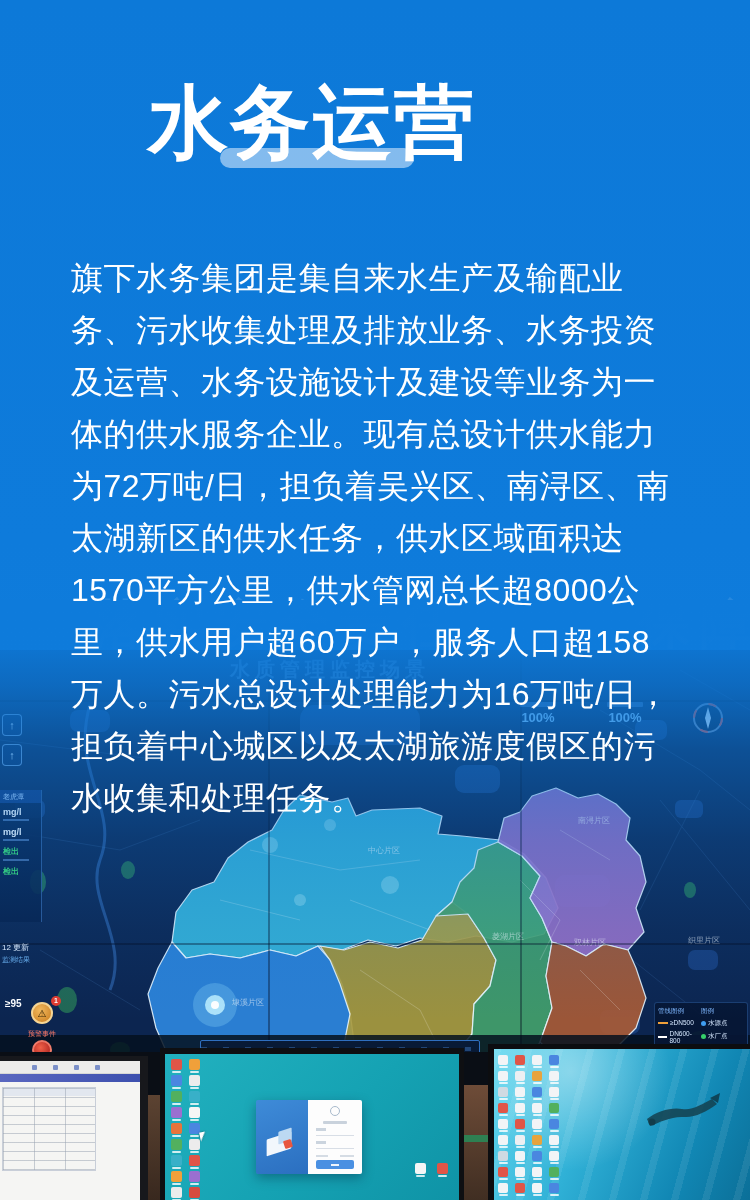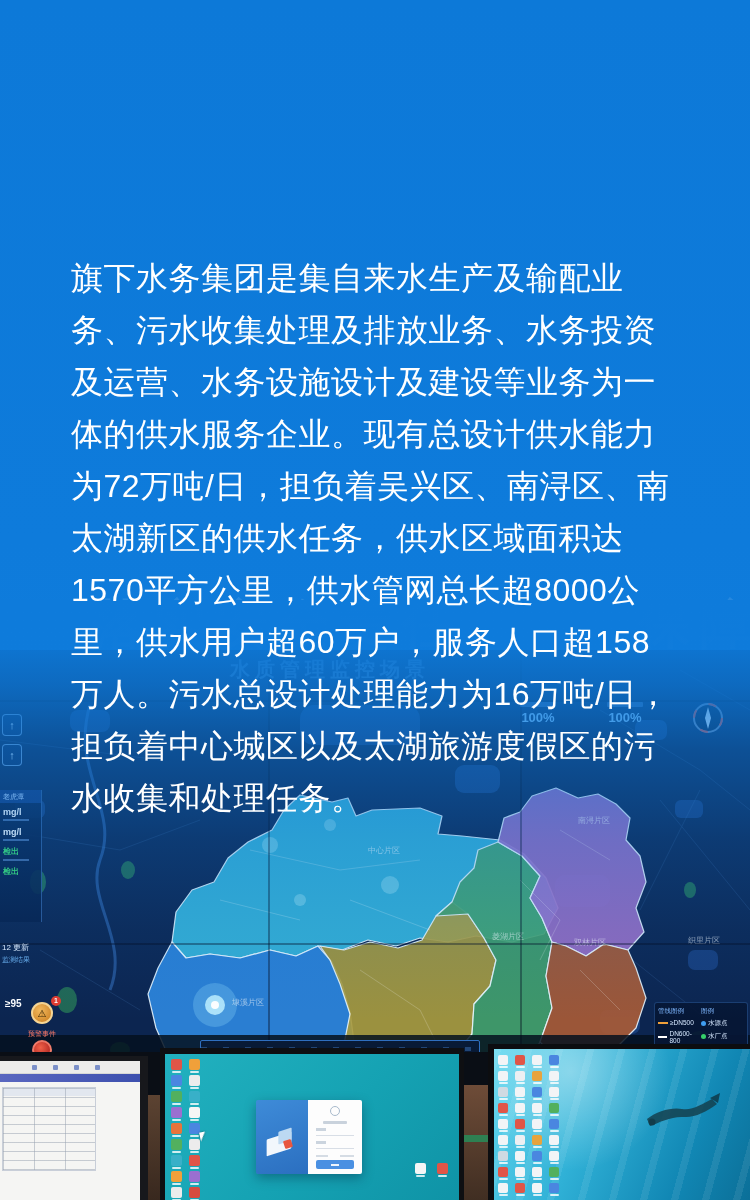--- a/index.html
+++ b/index.html
@@ -590,20 +590,24 @@
           <path d="M5 30 C15 22 30 18 40 20 C50 22 60 15 70 10 L75 15 C64 23 52 29 42 28 C30 27 18 33 8 37 Z" fill="#14414F" opacity="0.85"></path>
           <path d="M68 9 L78 4 L76 14 Z" fill="#0E3542" opacity="0.8"></path>
           <circle cx="10" cy="33" r="3.5" fill="#123B48" opacity="0.85"></circle>
         </svg>
       </div>
     </div>
 
     <div class="blue-overlay"></div>
   </div>
 
+  <div class="title-wrap">
+    <div class="title-pill"></div>
+    <div class="title-text">水务运营</div>
+  </div>
 
   <div class="paragraph">旗下水务集团是集自来水生产及输配业
 务、污水收集处理及排放业务、水务投资
 及运营、水务设施设计及建设等业务为一
 体的供水服务企业。现有总设计供水能力
 为72万吨/日，担负着吴兴区、南浔区、南
 太湖新区的供水任务，供水区域面积达
 1570平方公里，供水管网总长超8000公
 里，供水用户超60万户，服务人口超158
 万人。污水总设计处理能力为16万吨/日，

